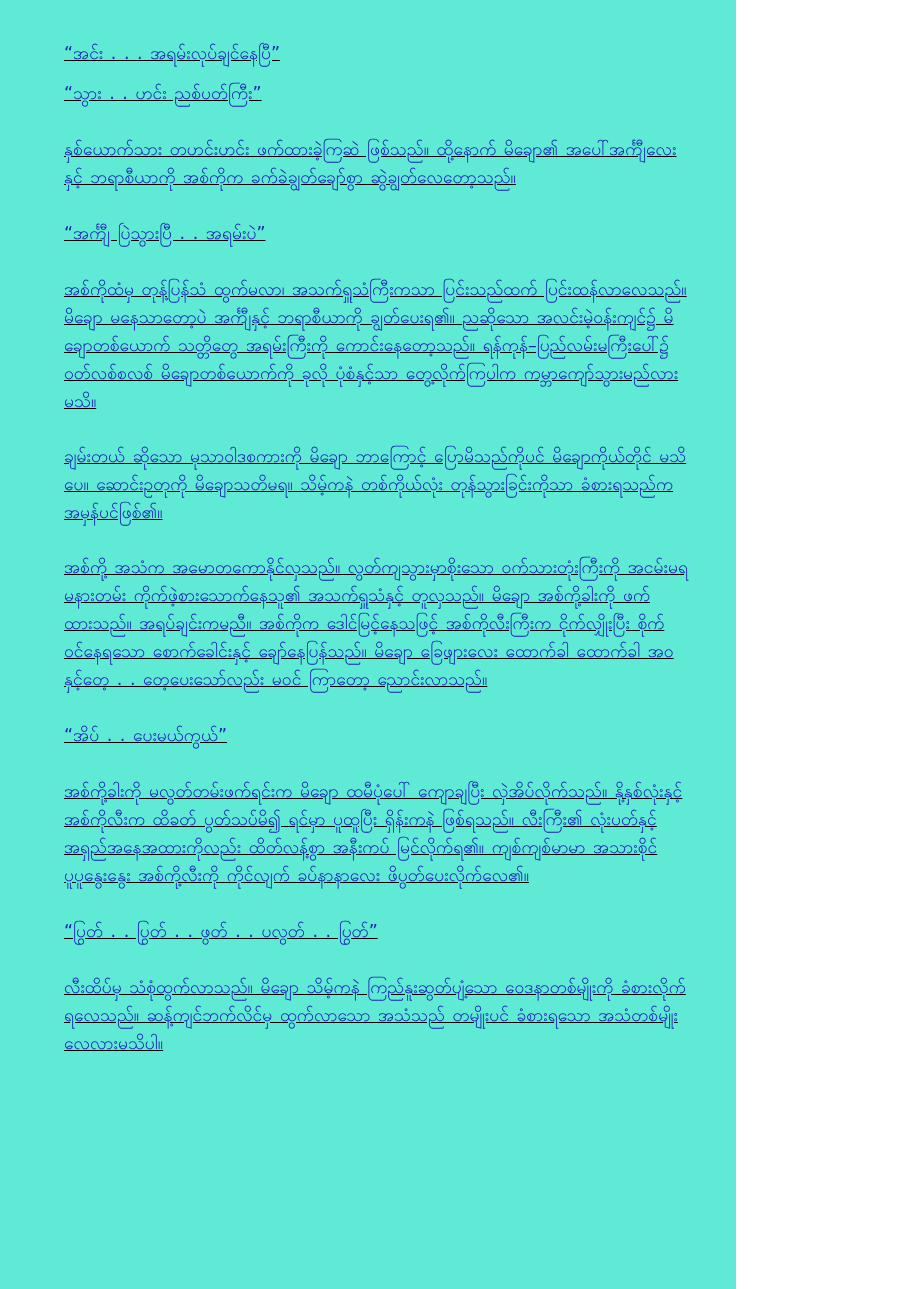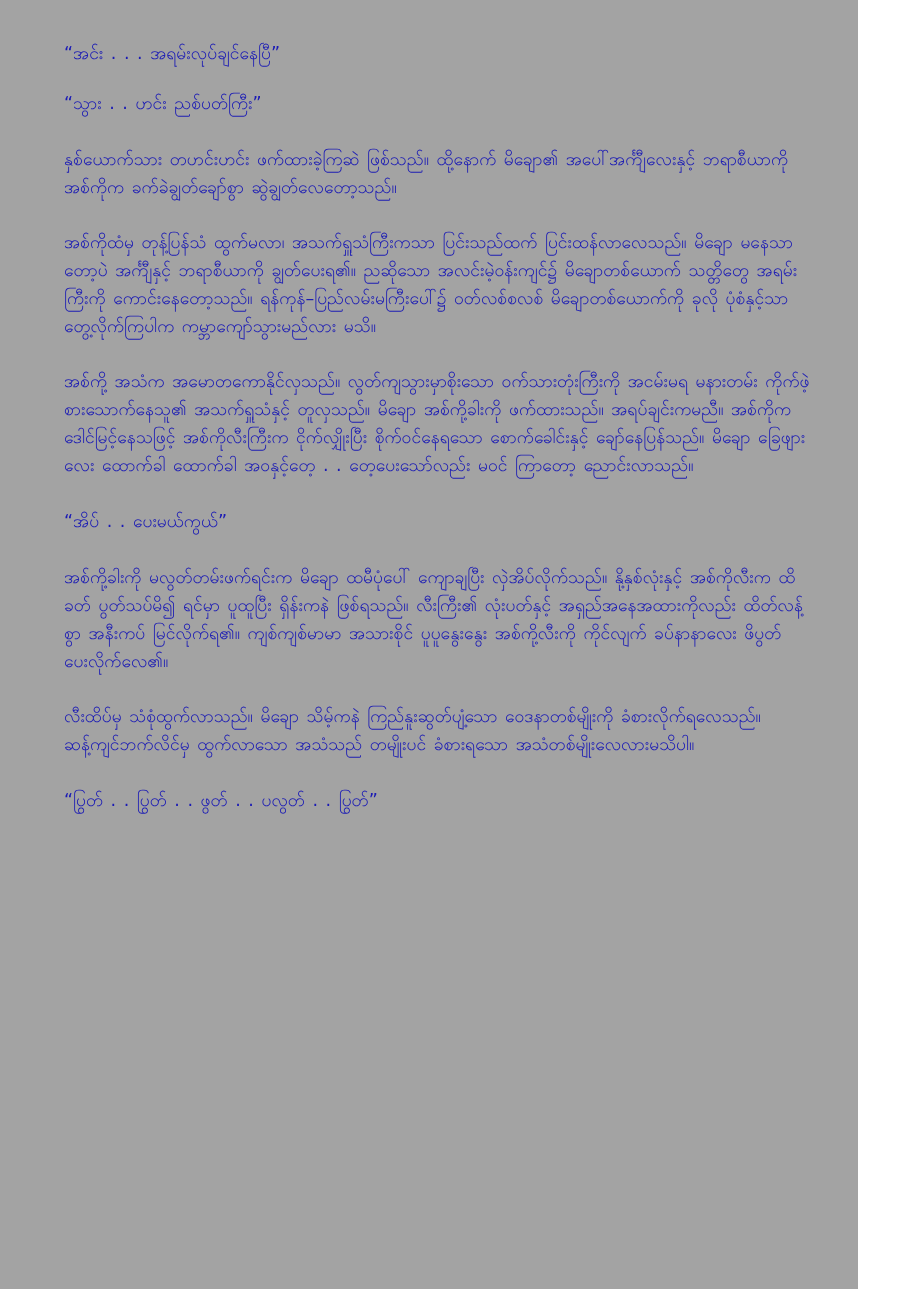--- a/index.html
+++ b/index.html
@@ -8,49 +8,52 @@
     background: #ffffff;
   }
   body {
     width: 898px;
     min-height: 1289px;
     font-family: "DejaVu Sans", sans-serif;
     box-sizing: border-box;
   }
   .page {
     box-sizing: border-box;
-    width: 858px;
+    width: 736px;
     min-height: 1289px;
     padding: 38px 46px 60px 64px;
-    background: #a3a3a3;
+    background: #5eead4;
+    text-decoration: underline;
   }
   .block {
     margin: 0;
     font-size: 17.5px;
     line-height: 28px;
     color: var(--text-color, #1a1ab5);
     word-spacing: 2px;
     text-align: left;
   }
   .block + .block {
     margin-top: 27px;
   }
   .block.tight {
-    margin-top: 20px;
+    margin-top: 10px;
   }
   .dialogue {
     line-height: 30px;
   }
 </style>
 </head>
 <body style="background: rgb(255, 255, 255);">
 
 <div class="page">
   <p class="block dialogue">“အင်း . . . အရမ်းလုပ်ချင်နေပြီ”</p>
   <p class="block dialogue tight">“သွား . . ဟင်း ညစ်ပတ်ကြီး”</p>
   <p class="block paragraph">နှစ်ယောက်သား တဟင်းဟင်း ဖက်ထားခဲ့ကြဆဲ ဖြစ်သည်။ ထို့နောက် မိချော၏ အပေါ်အင်္ကျီလေးနှင့် ဘရာစီယာကို အစ်ကိုက ခက်ခဲချွတ်ချော်စွာ ဆွဲချွတ်လေတော့သည်။</p>
+  <p class="block dialogue">“အင်္ကျီ ပြဲသွားပြီ . . အရမ်းပဲ”</p>
   <p class="block paragraph">အစ်ကိုထံမှ တုန့်ပြန်သံ ထွက်မလာ၊ အသက်ရှူသံကြီးကသာ ပြင်းသည်ထက် ပြင်းထန်လာလေသည်။ မိချော မနေသာတော့ပဲ အင်္ကျီနှင့် ဘရာစီယာကို ချွတ်ပေးရ၏။ ညဆိုသော အလင်းမဲ့ဝန်းကျင်၌ မိချောတစ်ယောက် သတ္တိတွေ အရမ်းကြီးကို ကောင်းနေတော့သည်။ ရန်ကုန်–ပြည်လမ်းမကြီးပေါ်၌ ဝတ်လစ်စလစ် မိချောတစ်ယောက်ကို ခုလို ပုံစံနှင့်သာ တွေ့လိုက်ကြပါက ကမ္ဘာကျော်သွားမည်လား မသိ။</p>
+  <p class="block paragraph">ချမ်းတယ် ဆိုသော မုသာဝါဒစကားကို မိချော ဘာကြောင့် ပြောမိသည်ကိုပင် မိချောကိုယ်တိုင် မသိပေ။ ဆောင်းဥတုကို မိချောသတိမရ။ သိမ့်ကနဲ တစ်ကိုယ်လုံး တုန်သွားခြင်းကိုသာ ခံစားရသည်က အမှန်ပင်ဖြစ်၏။</p>
   <p class="block paragraph">အစ်ကို့ အသံက အမောတကောနိုင်လှသည်။ လွတ်ကျသွားမှာစိုးသော ဝက်သားတုံးကြီးကို အငမ်းမရ မနားတမ်း ကိုက်ဖဲ့စားသောက်နေသူ၏ အသက်ရှူသံနှင့် တူလှသည်။ မိချော အစ်ကို့ခါးကို ဖက်ထားသည်။ အရပ်ချင်းကမညီ။ အစ်ကိုက ဒေါင်မြင့်နေသဖြင့် အစ်ကိုလီးကြီးက ငိုက်လျှိုးပြီး စိုက်ဝင်နေရသော စောက်ခေါင်းနှင့် ချော်နေပြန်သည်။ မိချော ခြေဖျားလေး ထောက်ခါ ထောက်ခါ အဝနှင့်တေ့ . . တေ့ပေးသော်လည်း မဝင် ကြာတော့ ညောင်းလာသည်။</p>
   <p class="block dialogue">“အိပ် . . ပေးမယ်ကွယ်”</p>
   <p class="block paragraph">အစ်ကို့ခါးကို မလွတ်တမ်းဖက်ရင်းက မိချော ထမီပုံပေါ် ကျောချပြီး လှဲအိပ်လိုက်သည်။ နို့နှစ်လုံးနှင့် အစ်ကိုလီးက ထိခတ် ပွတ်သပ်မိ၍ ရင်မှာ ပူထူပြီး ရှိန်းကနဲ ဖြစ်ရသည်။ လီးကြီး၏ လုံးပတ်နှင့် အရှည်အနေအထားကိုလည်း ထိတ်လန့်စွာ အနီးကပ် မြင်လိုက်ရ၏။ ကျစ်ကျစ်မာမာ အသားစိုင် ပူပူနွေးနွေး အစ်ကို့လီးကို ကိုင်လျက် ခပ်နာနာလေး ဖိပွတ်ပေးလိုက်လေ၏။</p>
+  <p class="block dialogue">“ပြွတ် . . ပြွတ် . . ဖွတ် . . ပလွတ် . . ပြွတ်”</p>
   <p class="block paragraph">လီးထိပ်မှ သံစုံထွက်လာသည်။ မိချော သိမ့်ကနဲ ကြည်နူးဆွတ်ပျံ့သော ဝေဒနာတစ်မျိုးကို ခံစားလိုက်ရလေသည်။ ဆန့်ကျင်ဘက်လိင်မှ ထွက်လာသော အသံသည် တမျိုးပင် ခံစားရသော အသံတစ်မျိုးလေလားမသိပါ။</p>
-  <p class="block dialogue">“ပြွတ် . . ပြွတ် . . ဖွတ် . . ပလွတ် . . ပြွတ်”</p>
 </div>
 
 </body></html>

